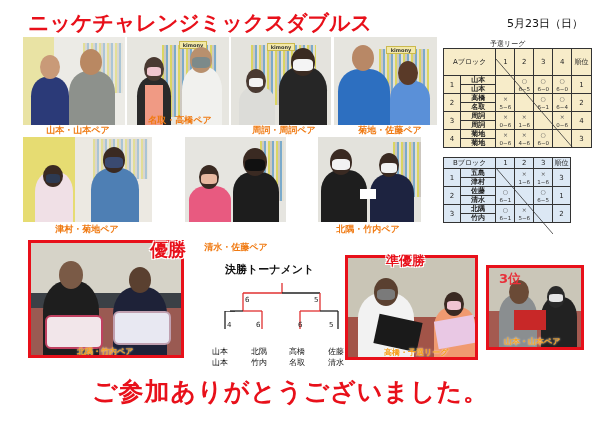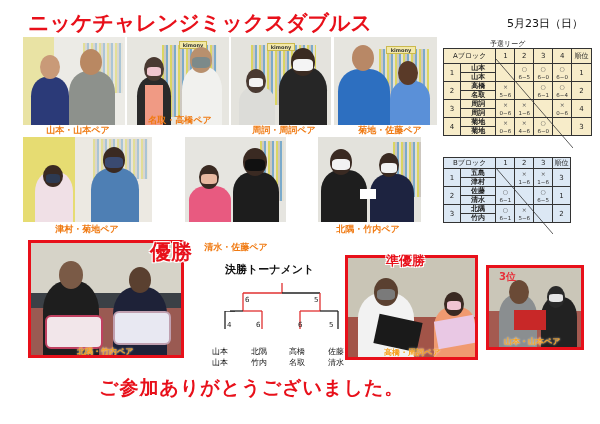--- a/index.html
+++ b/index.html
@@ -68,21 +68,21 @@
   .award-label { position: absolute; font-weight: bold; color: #e8101a; white-space: nowrap;
     text-shadow: -1px -1px 0 #fff, 1px -1px 0 #fff, -1px 1px 0 #fff, 1px 1px 0 #fff; }
   .award-caption { position: absolute; font-size: 8px; font-weight: bold; color: #f5a020; white-space: nowrap;
     text-shadow: 0 0 2px #fff; }
 
   .bracket-title { position: absolute; left: 225px; top: 262px; font-size: 11px; font-weight: bold; color: #111; white-space: nowrap; }
   .score { position: absolute; font-size: 7px; color: #222; }
   .bname { position: absolute; font-size: 8px; color: #111; text-align: center; width: 28px; line-height: 11px; }
 
   .thanks {
-    position: absolute; left: 99px; top: 375px; font-size: 19px; font-weight: bold; color: #e8101a; white-space: nowrap;
+    position: absolute; left: 92px; top: 375px; font-size: 25px; font-weight: bold; color: #e8101a; white-space: nowrap;
     letter-spacing: 1px;
   }
 </style>
 </head>
 <body>
 
 <div class="title">ニッケチャレンジミックスダブルス</div>
 <div class="date">5月23日（日）</div>
 
 <div class="photo" style="left:23px;top:37px;width:102px;height:88px;">
@@ -176,21 +176,21 @@
   <colgroup>
       <col style="width:17px">
       <col style="width:36px">
       <col style="width:19px">
       <col style="width:19px">
       <col style="width:19px">
       <col style="width:19px">
       <col style="width:20px">
     </colgroup>
   <tbody>
-      <tr style="height:15px">
+      <tr style="height:27px">
     <th colspan="2">Aブロック</th>
     <th>1</th>
     <th>2</th>
     <th>3</th>
     <th>4</th>
     <th>順位</th>
   </tr>
 
   <tr>
         <td rowspan="2">1</td>
@@ -362,21 +362,21 @@
 <div class="award-frame" style="left:28px;top:240px;width:156px;height:118px;">
   <div style="position:absolute;inset:0;background:linear-gradient(180deg,#d6d3c8 0 45%,#3b4046 45% 58%,#9a5a52 58% 100%);"></div>
   <div class="person" style="left:12px;width:56px;height:74px;background:#1e1e1e;"></div>
   <div class="head" style="left:28px;top:18px;width:24px;height:28px;background:#7a5a46;"></div>
   <div class="person" style="left:82px;width:54px;height:68px;background:#1e2238;"></div>
   <div class="head" style="left:98px;top:24px;width:22px;height:26px;background:#5a4030;"></div>
   <div style="position:absolute;left:14px;top:72px;width:58px;height:34px;background:#f2e6ea;border:2px solid #c04060;border-radius:6px;"></div>
   <div style="position:absolute;left:82px;top:68px;width:58px;height:34px;background:#e8e8f2;border:2px solid #c0a0b0;border-radius:6px;"></div>
   <div class="award-caption" style="left:46px;top:103px;">北隅・竹内ペア</div>
 </div>
-<div class="award-label" style="left:150px;top:238px;font-size:21px;">優勝</div>
+<div class="award-label" style="left:150px;top:238px;font-size:18px;">優勝</div>
 
 <div class="bracket-title">決勝トーナメント</div>
 <svg style="position:absolute;left:230px;top:283px;" width="110" height="40" viewBox="0 0 110 40">
   <line x1="52" y1="0" x2="52" y2="10" stroke="#e03030" stroke-width="1.3"></line>
   <line x1="13" y1="10" x2="52" y2="10" stroke="#e03030" stroke-width="1.3"></line>
   <line x1="52" y1="10" x2="90" y2="10" stroke="#222" stroke-width="1.3"></line>
   <line x1="13" y1="10" x2="13" y2="28" stroke="#e03030" stroke-width="1.3"></line>
   <line x1="90" y1="10" x2="90" y2="28" stroke="#e03030" stroke-width="1.3"></line>
   <line x1="-5" y1="28" x2="13" y2="28" stroke="#222" stroke-width="1.3"></line>
   <line x1="13" y1="28" x2="32" y2="28" stroke="#e03030" stroke-width="1.3"></line>
@@ -419,29 +419,29 @@
 <div class="award-frame" style="left:345px;top:255px;width:133px;height:105px;">
   <div style="position:absolute;inset:0;background:linear-gradient(180deg,#c9c5b6 0 60%,#a25448 60% 100%);"></div>
   <div class="person" style="left:10px;width:56px;height:64px;background:#f2f2f2;"></div>
   <div class="head" style="left:26px;top:20px;width:24px;height:28px;background:#5a4030;"></div>
   <div class="mask" style="left:29px;top:31px;width:18px;height:11px;background:#7a7a7a;"></div>
   <div class="person" style="left:86px;width:42px;height:50px;background:#f09a70;"></div>
   <div class="head" style="left:96px;top:34px;width:20px;height:24px;background:#3a2a22;"></div>
   <div class="mask" style="left:99px;top:43px;width:14px;height:9px;background:#f0c4d2;"></div>
   <div style="position:absolute;left:28px;top:60px;width:44px;height:30px;background:#1a1a1a;transform:rotate(12deg);"></div>
   <div style="position:absolute;left:88px;top:60px;width:40px;height:28px;background:#e9c8e4;transform:rotate(-10deg);"></div>
-  <div class="award-caption" style="left:36px;top:89px;">高橋・周詞ペア</div>
+  <div class="award-caption" style="left:36px;top:89px;">高橋・予選リーグ</div>
 </div>
 <div class="award-label" style="left:386px;top:252px;font-size:13px;">準優勝</div>
 
 <div class="award-frame" style="left:486px;top:265px;width:98px;height:85px;">
   <div style="position:absolute;inset:0;background:linear-gradient(180deg,#cac6b8 0 55%,#a45a50 55% 100%);"></div>
   <div class="person" style="left:10px;width:38px;height:52px;background:#8a8e90;"></div>
   <div class="head" style="left:20px;top:12px;width:20px;height:24px;background:#6a4a36;"></div>
   <div class="person" style="left:52px;width:36px;height:50px;background:#222;"></div>
   <div class="head" style="left:58px;top:18px;width:18px;height:22px;background:#2a2a2a;"></div>
   <div class="mask" style="left:60px;top:26px;width:14px;height:8px;background:#e6e6e6;"></div>
   <div style="position:absolute;left:25px;top:42px;width:32px;height:20px;background:#c82828;"></div>
   <div class="award-caption" style="left:15px;top:68px;">山本・山本ペア</div>
-  <div class="award-label" style="left:10px;top:2px;font-size:10px;text-shadow:none;color:#e8303a;">3位</div>
+  <div class="award-label" style="left:10px;top:2px;font-size:13px;text-shadow:none;color:#e8303a;">3位</div>
 </div>
 
 <div class="thanks">ご参加ありがとうございました。</div>
 
 </body></html>

